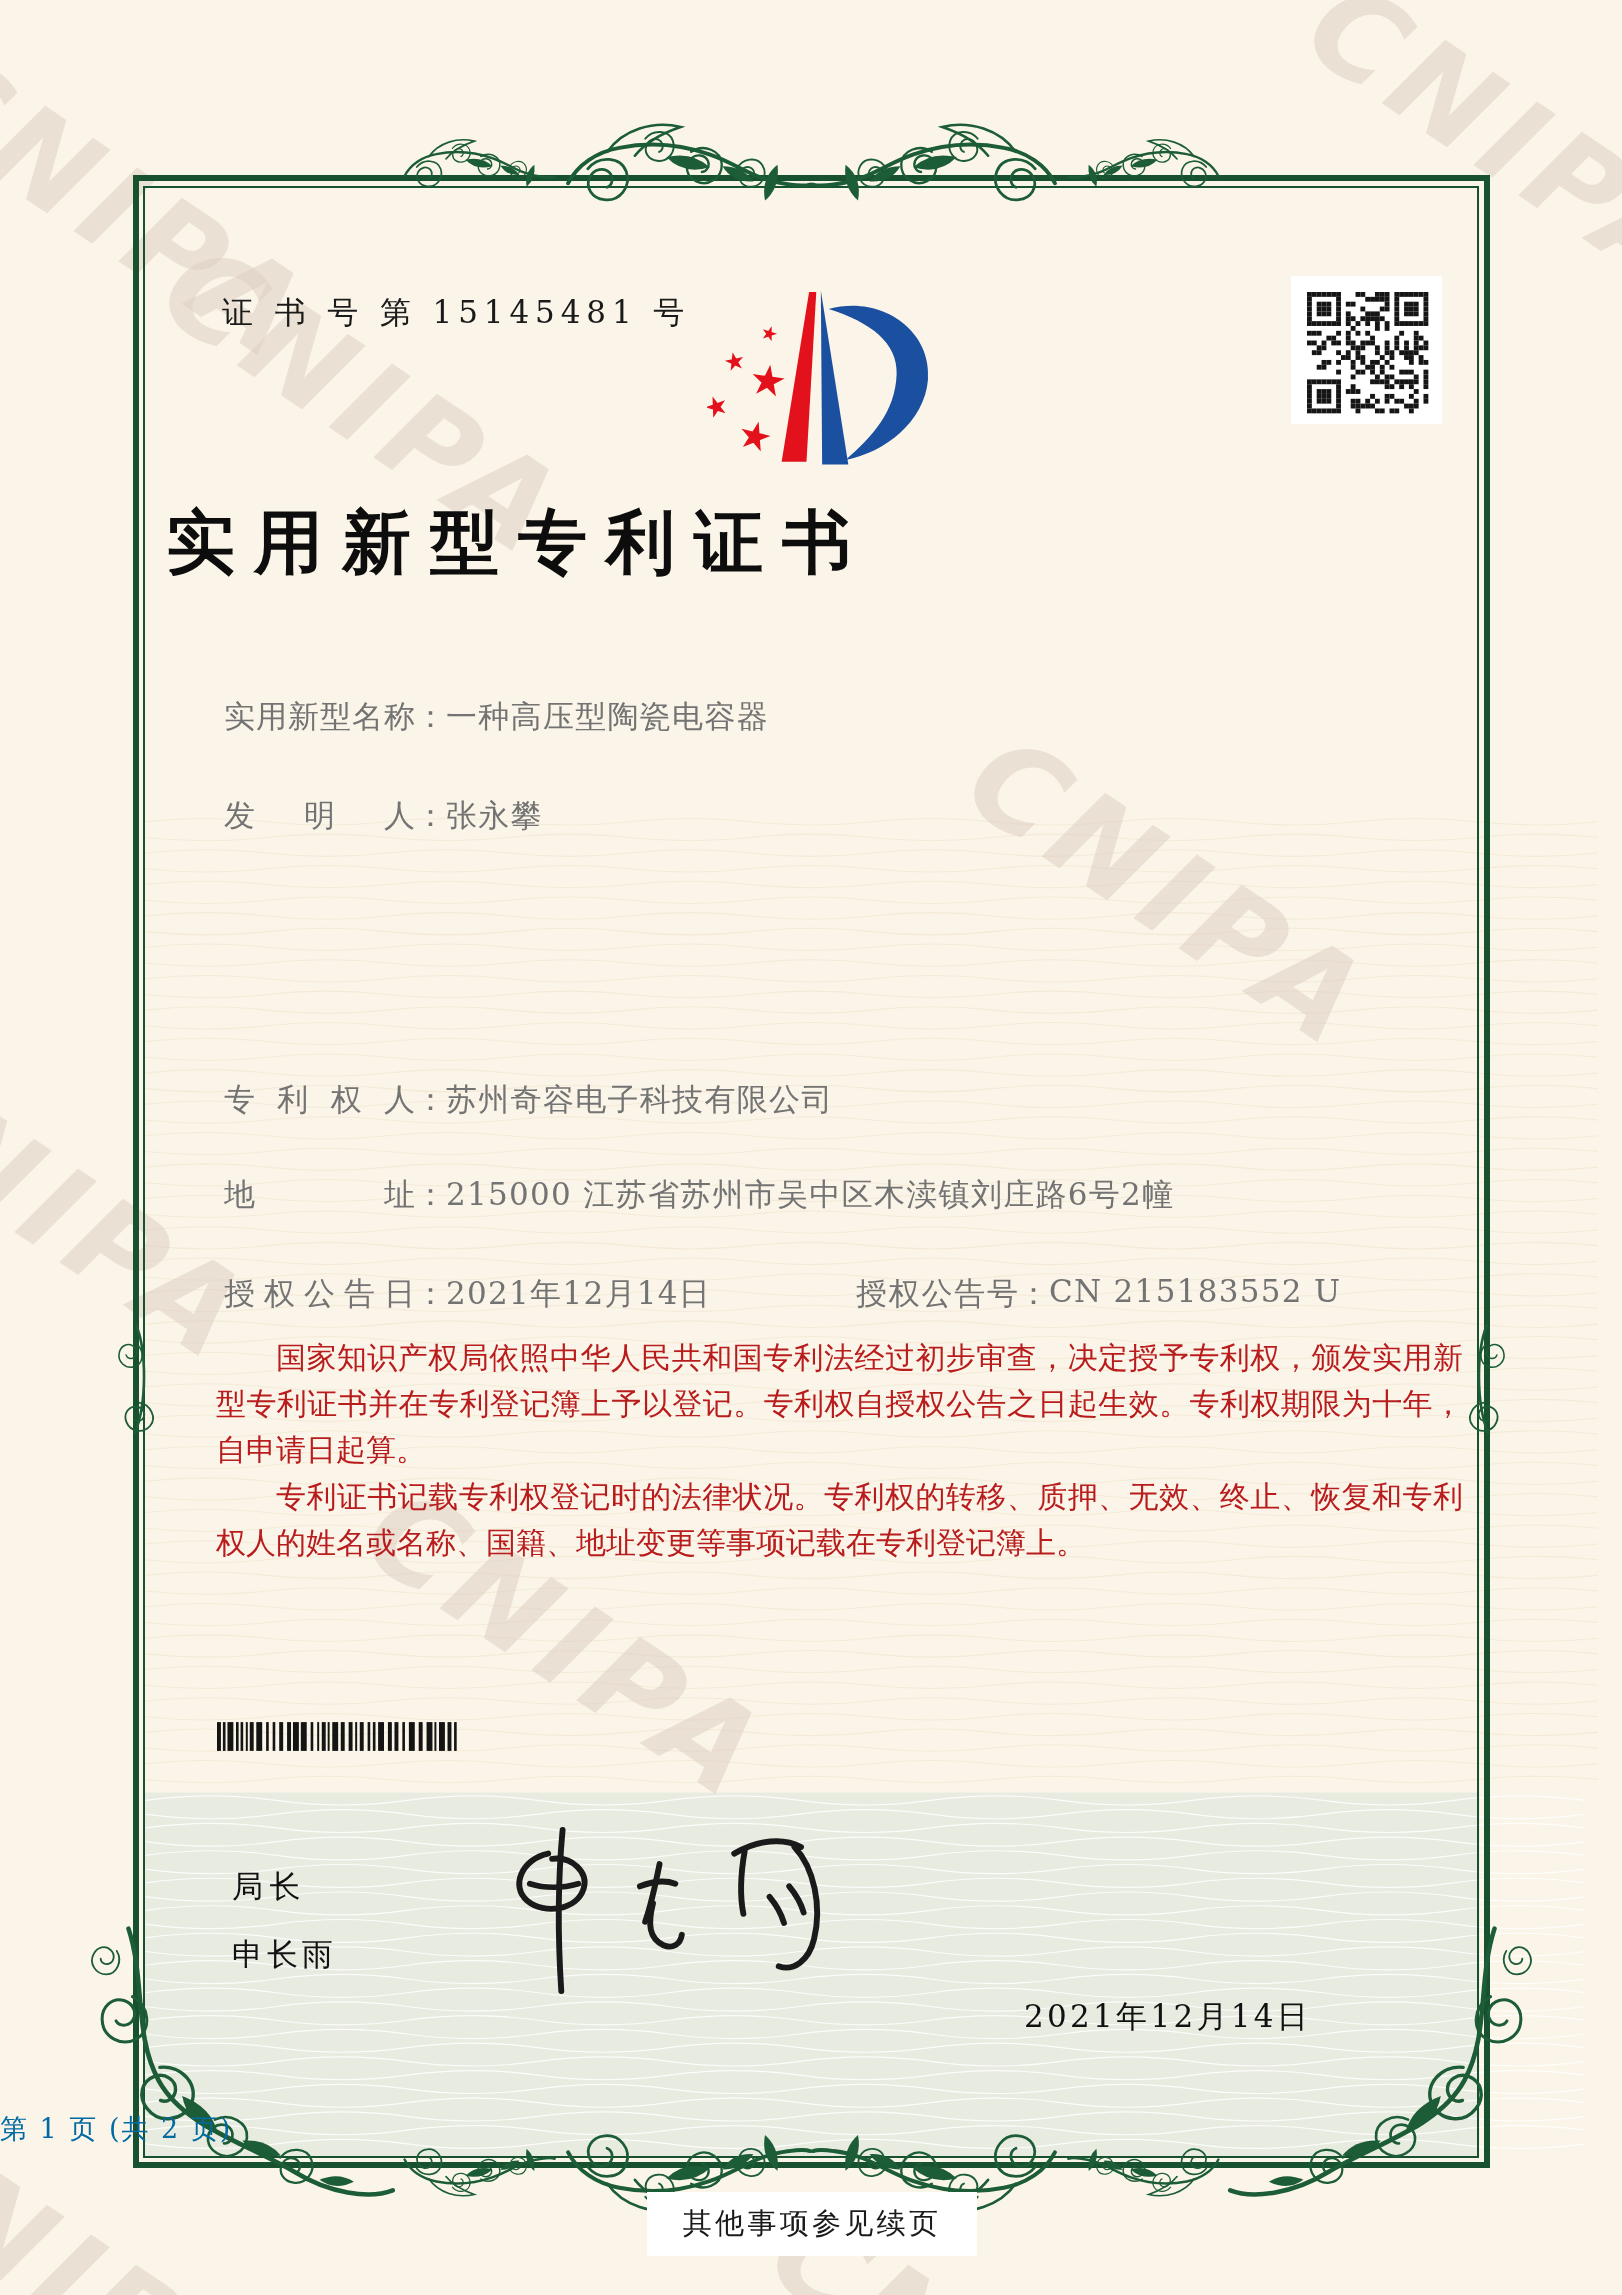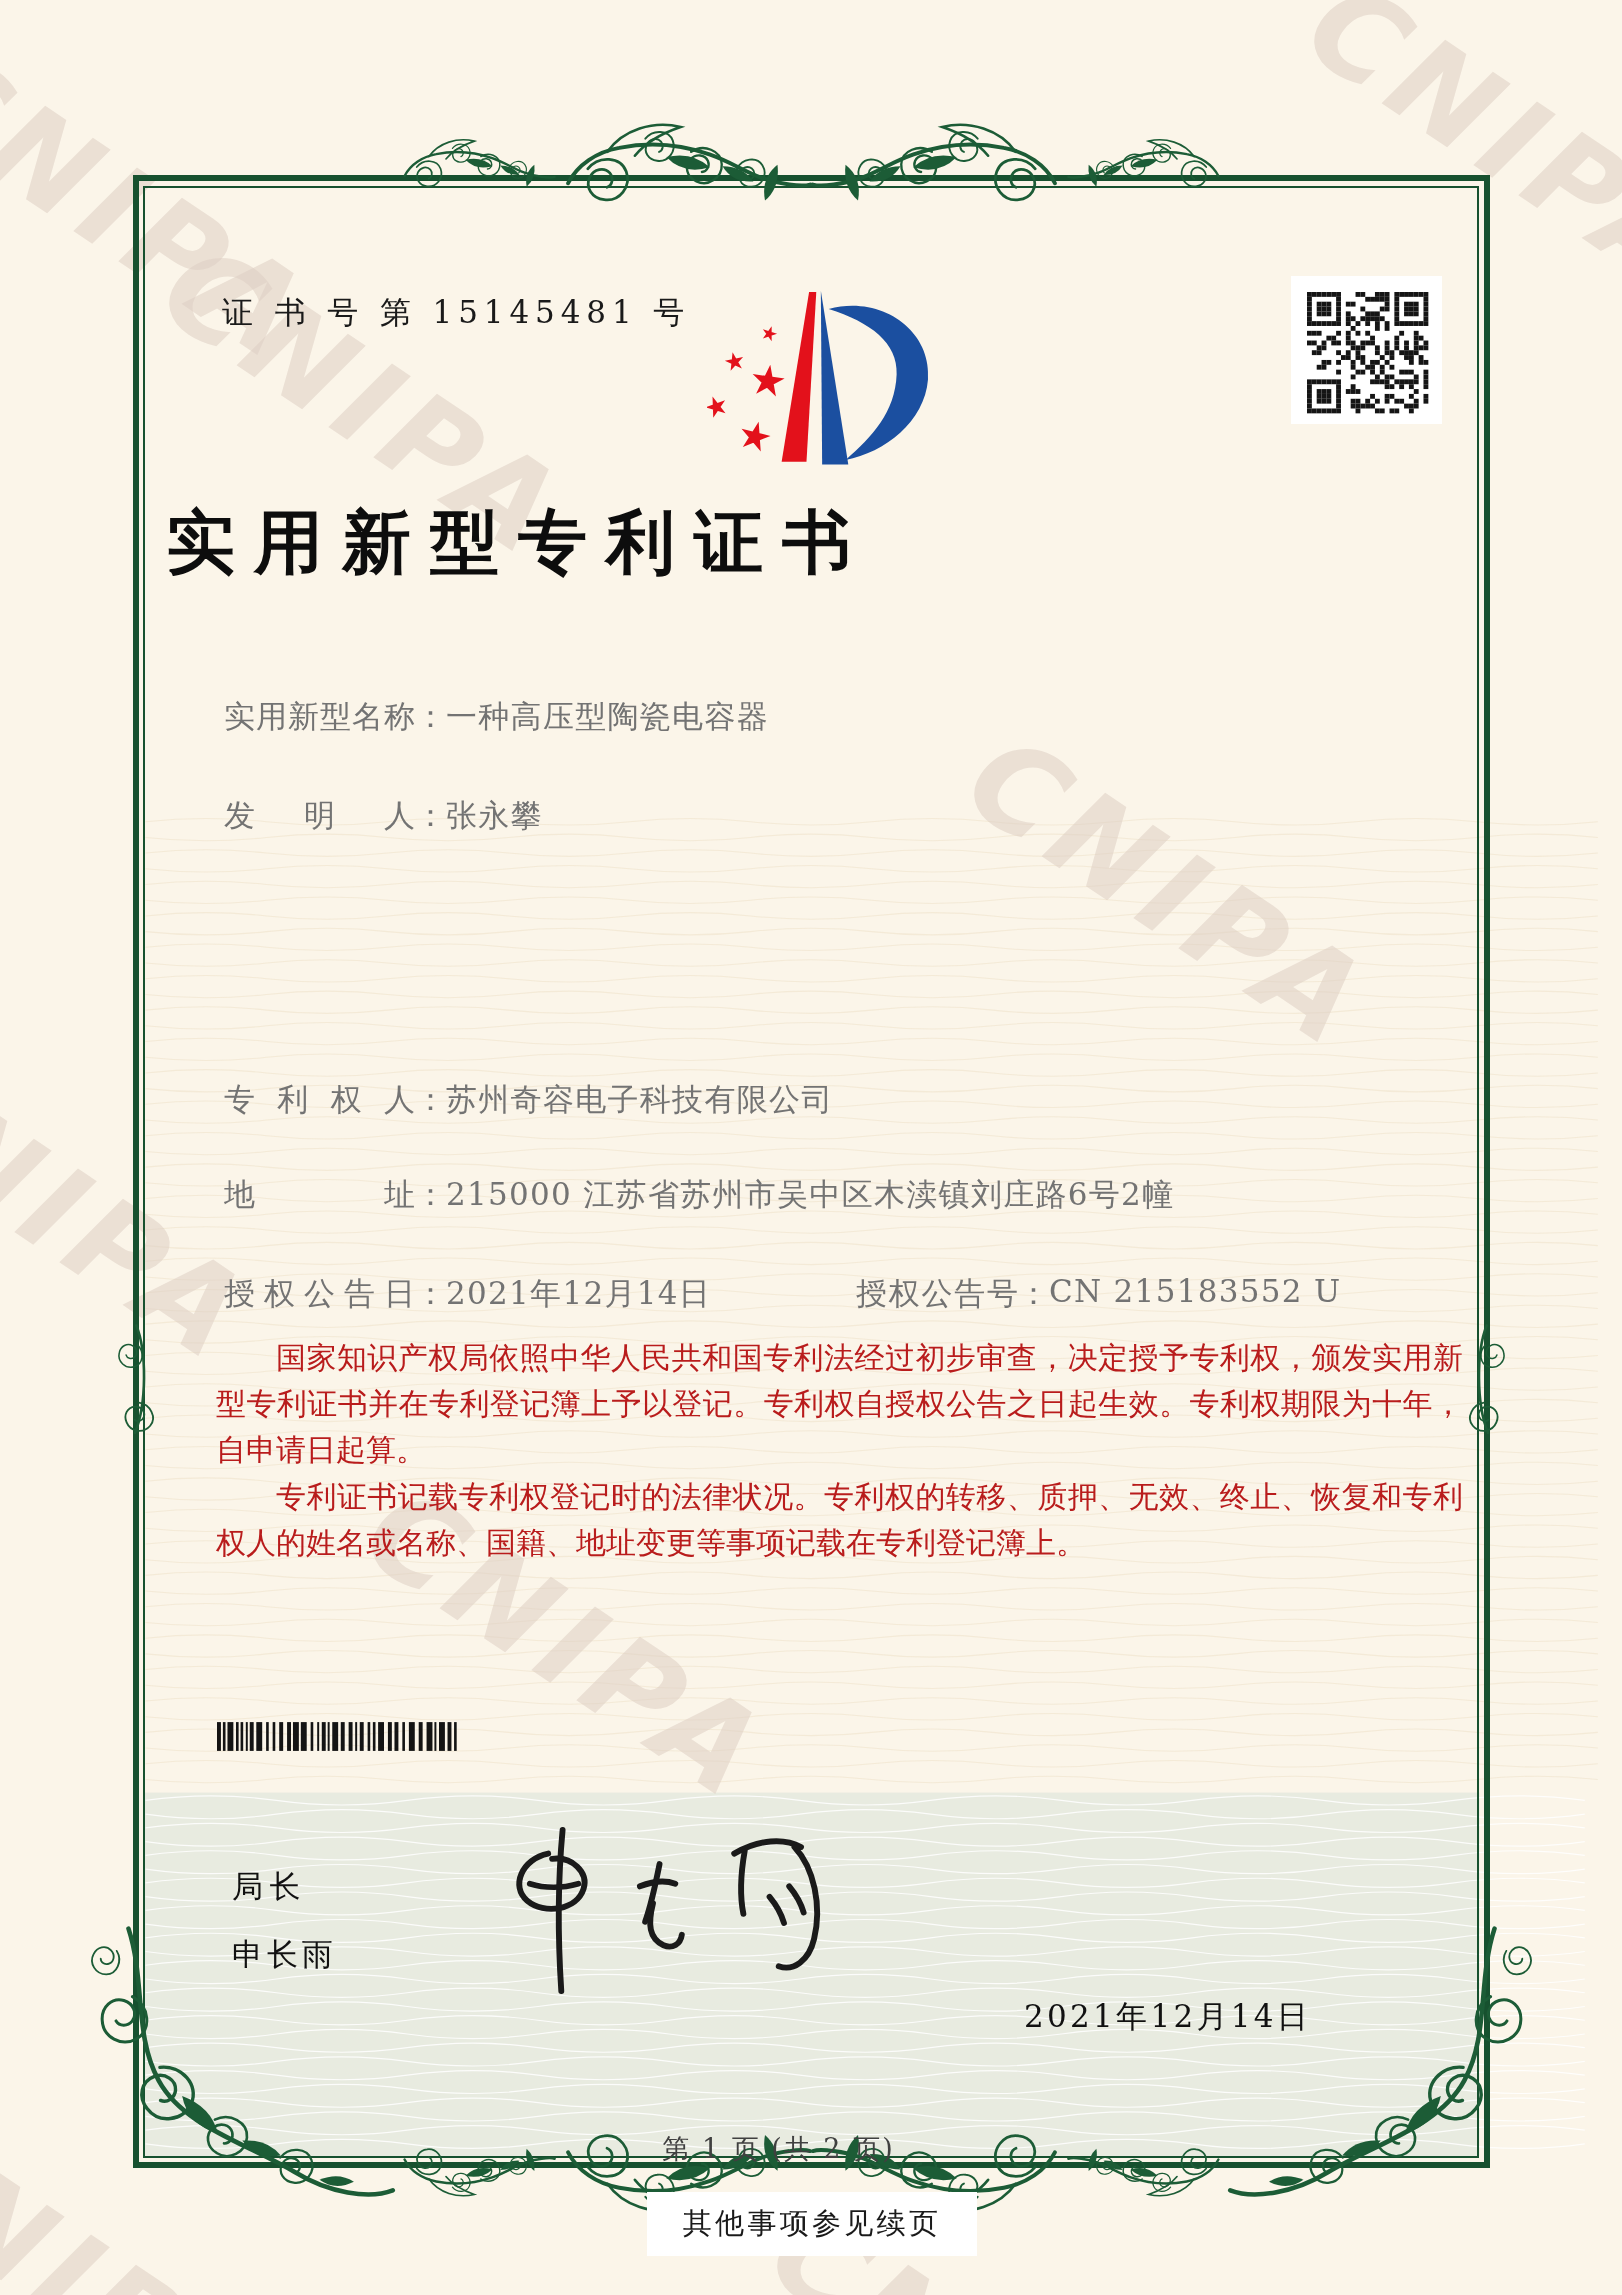--- a/index.html
+++ b/index.html
@@ -61,21 +61,21 @@
   .pair2{position:absolute;left:612px;top:0;white-space:nowrap;margin-left:20px;}
   .pair2 .flabel{width:162px;}
   .bodytext{
     position:absolute;left:216px;width:1247px;
     font-size:30px;line-height:46px;color:#b91c1c;
     text-align:justify;text-indent:60px;margin:0;
   }
   .signer-title{position:absolute;left:232px;top:1866px;font-size:31px;letter-spacing:6.5px;color:#111;}
   .signer-name{position:absolute;left:232px;top:1934px;font-size:31px;letter-spacing:3.9px;color:#111;}
   .issue-date{position:absolute;left:1024px;top:1996px;font-size:31px;letter-spacing:3.3px;color:#111;white-space:nowrap;}
-  .page-info{position:absolute;left:0;top:2111px;width:1557px;text-align:center;font-size:27px;color:#404040;letter-spacing:2px;margin-top:20px;}
+  .page-info{position:absolute;left:0;top:2111px;width:1557px;font-size:27px;color:#0369a1;letter-spacing:2px;}
   .footer-band{
     position:absolute;left:647px;top:2192px;width:330px;height:64px;
     background:#ffffff;display:flex;align-items:center;justify-content:center;
   }
   .footer-note{font-size:29px;color:#1a1a1a;letter-spacing:3.3px;white-space:nowrap;}
   .qr-back{position:absolute;left:1291px;top:276px;width:151px;height:148px;background:#ffffff;}
   #qr{position:absolute;left:1307px;top:292px;}
   #barcode{position:absolute;left:217px;top:1722px;}
   #logo{position:absolute;left:707px;top:275px;}
   #signature{position:absolute;left:484px;top:1826px;}

